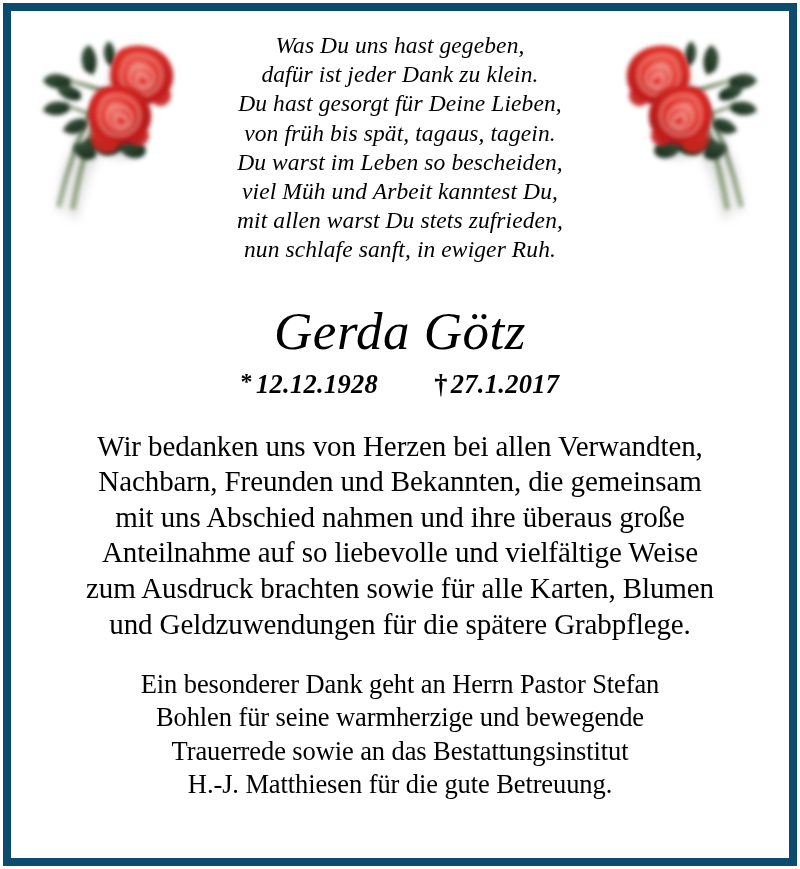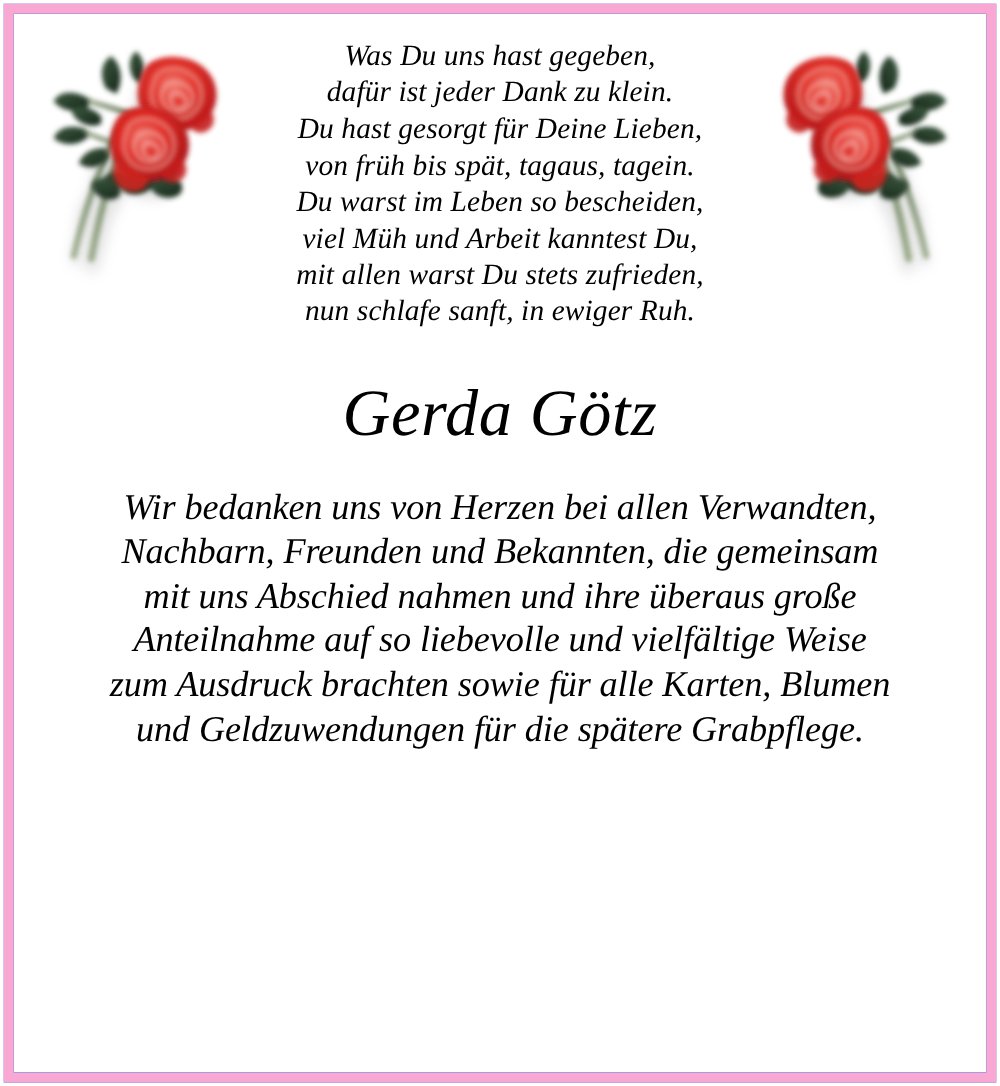--- a/index.html
+++ b/index.html
@@ -21,22 +21,22 @@
     width: 800px;
     height: 869px;
     background: #ffffff;
     padding: 3px;               
   }
   .notice-border {
     position: relative;
     box-sizing: border-box;
     width: 100%;
     height: 100%;
-    border: 8px solid #f9a8d4;
-    background: #1d4ed8;
+    border: 8px solid #0c4a6e;
+    background: #0f766e;
     overflow: hidden;
   }
   .notice-inner {
     position: relative;
     width: 100%;
     height: 100%;
     background: #ffffff;
   }
 
   
@@ -100,21 +100,20 @@
     padding-right: 3px;
   }
   .dates .symbol-star {
     font-size: 24px;
     vertical-align: 4px;
   }
 
   .thanks-main,
   .thanks-extra {
     margin: 0;
-    font-style: italic;
     white-space: pre-line;
     
     font-family: "Liberation Serif", "DejaVu Serif", serif;
     transform-origin: center top;
   }
 
   .thanks-main {
     padding: 30px 28px 0 28px;
     font-size: 29px;
     line-height: 35.6px;
@@ -284,27 +283,34 @@
 dafür ist jeder Dank zu klein.
 Du hast gesorgt für Deine Lieben,
 von früh bis spät, tagaus, tagein.
 Du warst im Leben so bescheiden,
 viel Müh und Arbeit kanntest Du,
 mit allen warst Du stets zufrieden,
 nun schlafe sanft, in ewiger Ruh.</p>
 
         <p class="deceased-name">Gerda Götz</p>
 
+        <p class="dates">
+          <span><span class="symbol symbol-star">*</span><span>12.12.1928</span></span><span class="date-sep"></span><span><span class="symbol">†</span><span>27.1.2017</span></span>
+        </p>
 
         <p class="thanks-main">Wir bedanken uns von Herzen bei allen Verwandten,
 Nachbarn, Freunden und Bekannten, die gemeinsam
 mit uns Abschied nahmen und ihre überaus große
 Anteilnahme auf so liebevolle und vielfältige Weise
 zum Ausdruck brachten sowie für alle Karten, Blumen
 und Geldzuwendungen für die spätere Grabpflege.</p>
 
+        <p class="thanks-extra">Ein besonderer Dank geht an Herrn Pastor Stefan
+Bohlen für seine warmherzige und bewegende
+Trauerrede sowie an das Bestattungsinstitut
+H.-J. Matthiesen für die gute Betreuung.</p>
 
 
       </div>
 
     </div>
   </div>
 </div>
 
 </body></html>

